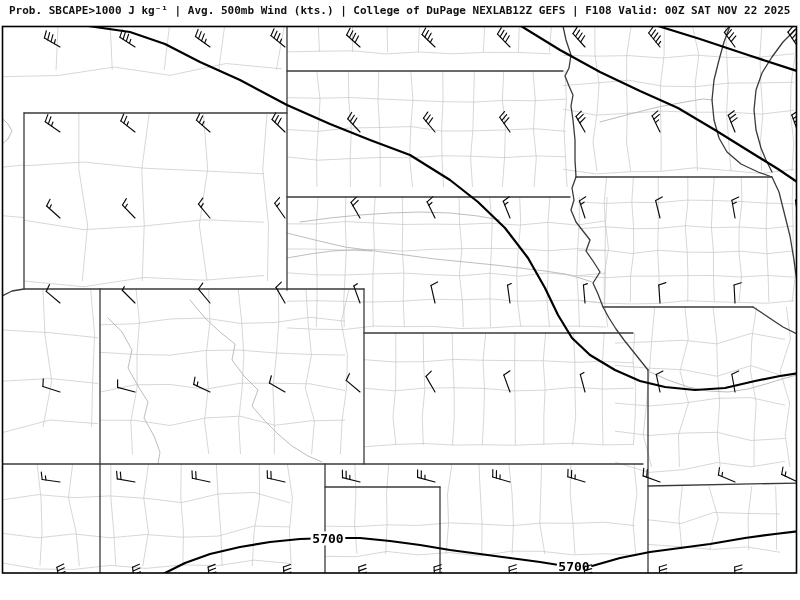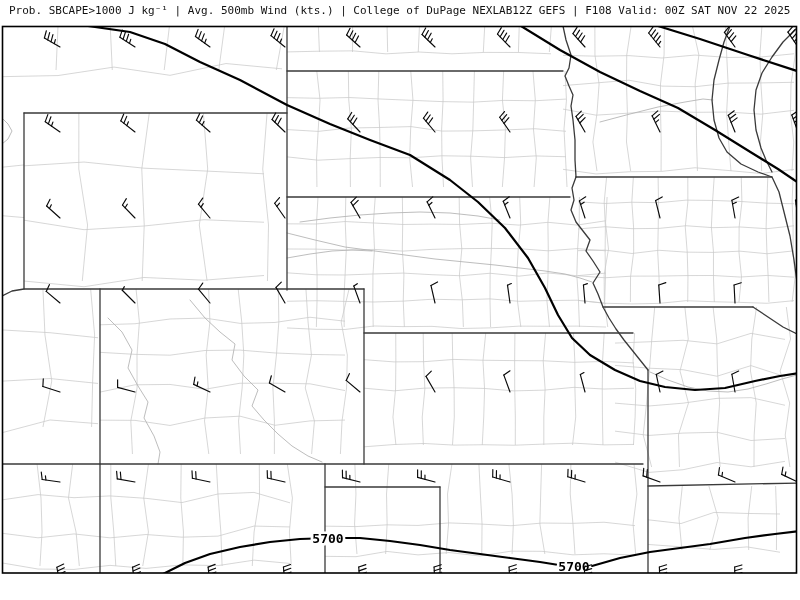--- a/index.html
+++ b/index.html
@@ -1,19 +1,19 @@
 <!DOCTYPE html>
 <html><head>
 <meta charset="utf-8">
 <style>
   html,body{margin:0;padding:0;background:#fff;}
   #stage{position:relative;width:800px;height:600px;background:#fff;overflow:hidden;
          font-family:"DejaVu Sans Mono","Liberation Mono",monospace;}
   #titlebar{position:absolute;left:9px;top:4px;width:790px;height:20px;
-            font-size:11px;font-weight:normal;color:#111;white-space:pre;letter-spacing:0;}
+            font-size:11px;font-weight:bold;color:#111;white-space:pre;letter-spacing:0;}
   svg{position:absolute;left:0;top:0;}
   .county{fill:none;stroke:#cacaca;stroke-width:0.75;}
   .river{fill:none;stroke:#b5b5b5;stroke-width:0.9;stroke-linejoin:round;stroke-linecap:round;}
   .state{fill:none;stroke:#3a3a3a;stroke-width:1.3;stroke-linejoin:round;stroke-linecap:round;}
   .contour{fill:none;stroke:#000;stroke-width:2.2;stroke-linejoin:round;stroke-linecap:round;}
   .barb{fill:none;stroke:#0a0a0a;stroke-width:1.15;stroke-linecap:round;}
   .clabel{font-family:"DejaVu Sans Mono","Liberation Mono",monospace;font-size:13px;font-weight:bold;
           fill:#000;stroke:#fff;stroke-width:5px;paint-order:stroke;text-anchor:middle;}
   .frame{fill:none;stroke:#000;stroke-width:1.6;}
 </style>

